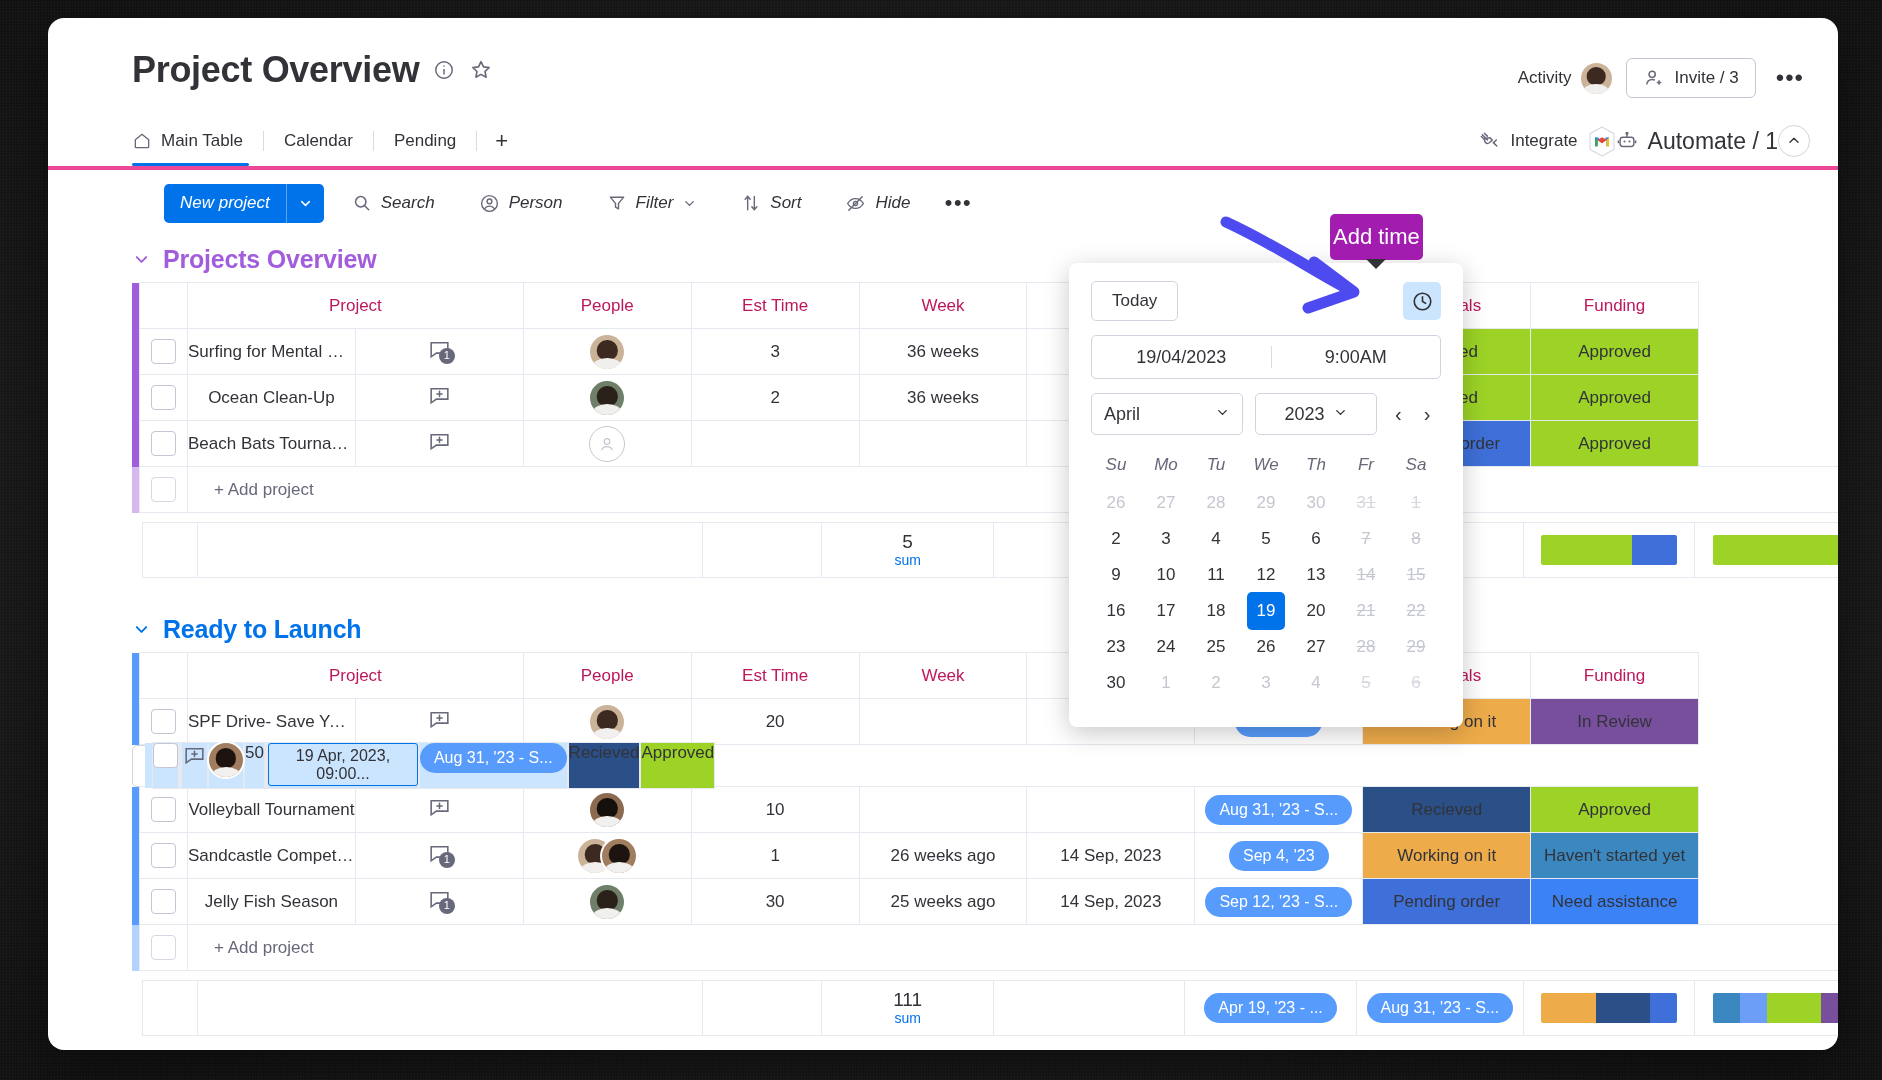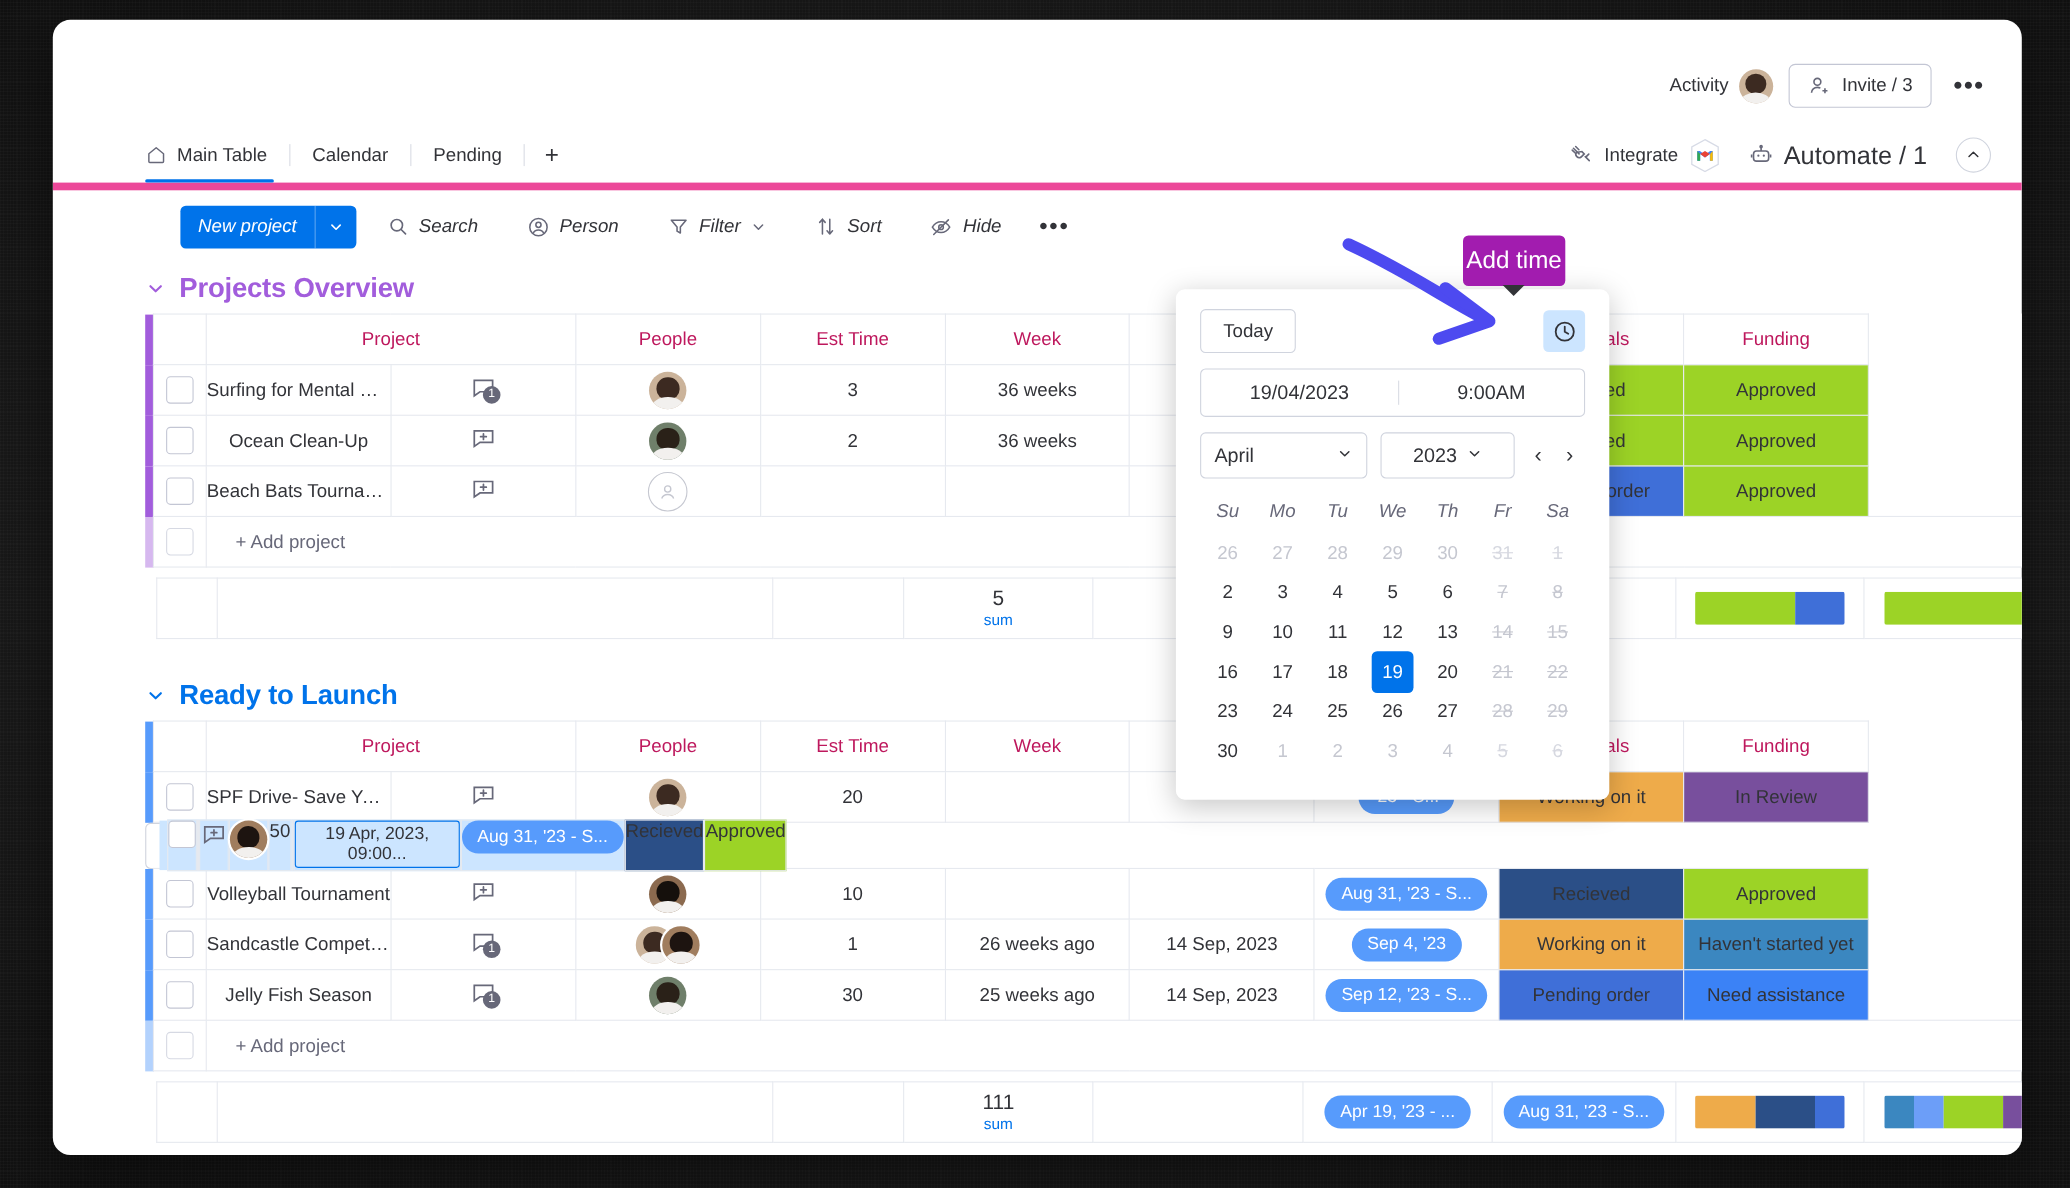--- a/index.html
+++ b/index.html
@@ -45,30 +45,30 @@
   .av.a2::before{background:#1d1410;}
   .av.a3{background:#8b6a4f;}
   .av.a3::before{background:#15100c;}
   .av.a4{background:#6f7f6a;}
   .av.a4::before{background:#2a2118;}
   .invite{display:flex;align-items:center;gap:10px;border:1px solid #c3c6d4;border-radius:6px;
       padding:8px 16px;font-size:17px;color:#323338;background:#fff;}
   .dots{font-size:24px;color:#323338;letter-spacing:1px;line-height:1;padding:0 6px;cursor:default;}
 
   
-  .tabs{position:relative;height:50px;border-bottom:7px solid #ec4899;text-decoration:underline;}
+  .tabs{position:relative;height:50px;border-bottom:4px solid #ec4899;text-decoration:underline;}
   .tablist{position:absolute;left:84px;top:0;display:flex;align-items:center;height:50px;gap:0;}
   .tab{display:flex;align-items:center;gap:9px;font-size:17px;color:#323338;padding:0 20px;height:50px;
       position:relative;}
   .tab:first-child{padding-left:0;}
   .tab.active{color:#323338;}
   .tab.active::after{content:"";position:absolute;left:0;right:14px;bottom:0;height:3px;background:#0073ea;border-radius:2px;}
   .tsep{width:1px;height:20px;background:#d9dce4;}
   .tabplus{font-size:22px;color:#323338;padding:0 18px;}
-  .tabs-right{position:absolute;right:28px;top:0;height:50px;display:flex;align-items:center;gap:26px;}
+  .tabs-right{position:absolute;right:28px;top:0;height:50px;display:flex;align-items:center;}
   .integr{display:flex;align-items:center;gap:10px;font-size:17px;color:#323338;}
   .gmail{width:28px;height:31px;position:relative;}
   .autom{display:flex;align-items:center;gap:10px;font-size:23px;color:#323338;}
   .collapse{width:30px;height:30px;border-radius:50%;border:1px solid #d0d4de;display:flex;align-items:center;
       justify-content:center;color:#323338;}
 
   
   .toolbar{position:relative;height:66px;display:flex;align-items:center;padding-left:116px;gap:0;font-style:italic;}
   .newbtn{display:flex;align-items:stretch;background:#0073ea;border-radius:5px;overflow:hidden;color:#fff;
       font-size:17px;height:39px;}
@@ -183,20 +183,35 @@
 </style>
 </head>
 <body>
 
 <div class="screen">
   <div class="noise"></div>
 
   <div class="window">
 
     <div class="hdr">
+      <div class="title-row">
+        <div class="page-title">Project Overview</div>
+        <span class="ic">
+          <svg width="22" height="22" viewBox="0 0 24 24" fill="none" stroke="currentColor" stroke-width="1.6">
+            <circle cx="12" cy="12" r="9"></circle>
+              <path d="M12 11v6"></path>
+              <circle cx="12" cy="7.6" r=".9" fill="currentColor" stroke="none"></circle>
+          </svg>
+        </span>
+        <span class="ic">
+          <svg width="24" height="24" viewBox="0 0 24 24" fill="none" stroke="currentColor" stroke-width="1.6" stroke-linejoin="round">
+            <path d="M12 3.6l2.5 5.3 5.6.7-4.1 3.9 1.1 5.7L12 16.4 6.9 19.2 8 13.5 3.9 9.6l5.6-.7z"></path>
+          </svg>
+        </span>
+      </div>
 
       <div class="hdr-right">
         <div class="activity">
           <span>Activity</span>
           <span class="av"></span>
         </div>
         <div class="invite">
           <span class="ic">
             <svg width="22" height="22" viewBox="0 0 24 24" fill="none" stroke="currentColor" stroke-width="1.6">
               <circle cx="10" cy="8" r="3.4"></circle>

